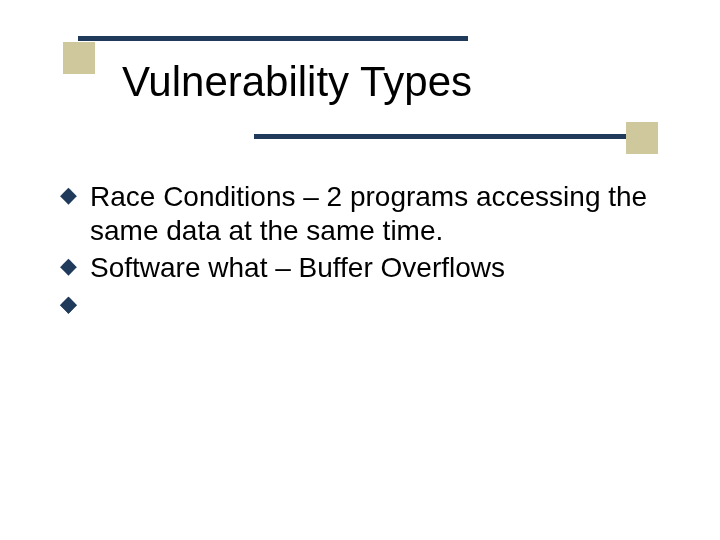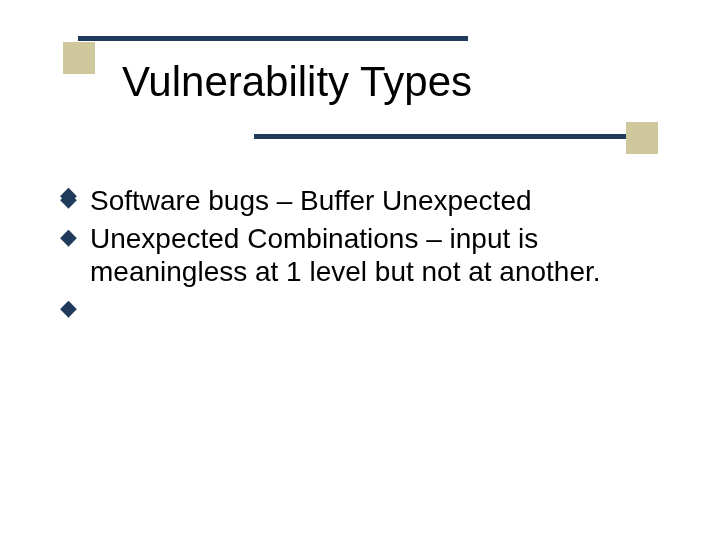--- a/index.html
+++ b/index.html
@@ -89,26 +89,26 @@
   <div class="top-square"></div>
 
   <div class="title">Vulnerability Types</div>
 
   <div class="mid-rule"></div>
   <div class="mid-square"></div>
 
   <div class="body">
     <div class="bullet-item">
       <span class="marker">◆</span>
+      <span>Race Conditions – 2 programs accessing the same data at the same time.</span>
     </div>
     <div class="bullet-item">
       <span class="marker">◆</span>
-      <span>Software bugs – Buffer Unexpected</span>
+      <span>Software what – Buffer Overflows</span>
     </div>
     <div class="bullet-item">
       <span class="marker">◆</span>
-      <span>Unexpected Combinations – input is meaningless at 1 level but not at another.</span>
     </div>
     <div class="bullet-item">
       <span class="marker">◆</span>
     </div>
   </div>
 </div>
 
 </body></html>

